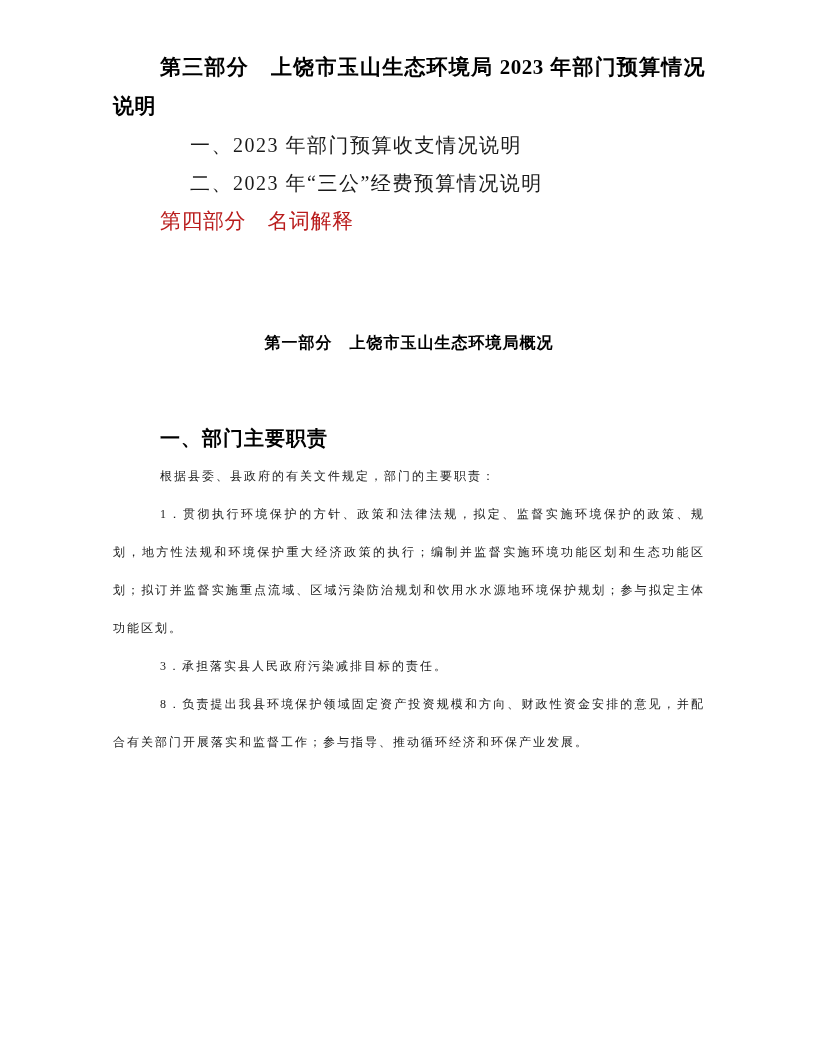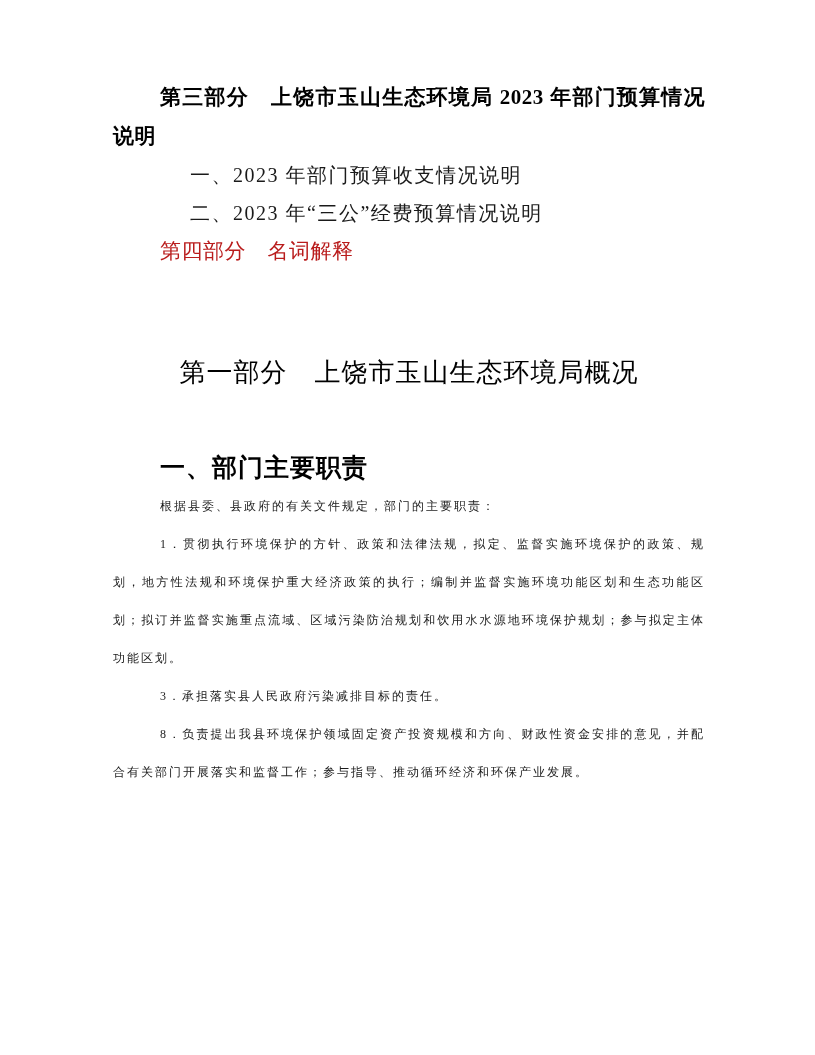--- a/index.html
+++ b/index.html
@@ -7,21 +7,21 @@
     width: 815px;
     height: 1055px;
     background: #ffffff;
     overflow: hidden;
     font-family: "Liberation Serif", "DejaVu Serif", serif;
     color: #1a1a1a;
   }
   .page {
     width: 815px;
     height: 1012px;
-    padding: 78px 110px 40px 113px;
+    padding: 48px 110px 40px 113px;
   }
   
   .toc-part3 {
     font-weight: bold;
     color: #000000;
     font-size: 21px;
     line-height: 39px;
     letter-spacing: 0.5px;
     text-indent: 47px;
     text-align: justify;
@@ -36,30 +36,30 @@
     font-weight: normal;
     color: #b91c1c;
     font-size: 21px;
     line-height: 39px;
     letter-spacing: 0.5px;
     text-indent: 47px;
   }
   
   .part-heading {
     margin: 82px 0 56px 0;
-    font-size: 26px;
-    font-weight: normal;
+    font-size: 16px;
+    font-weight: bold;
     color: #000000;
     text-align: center;
     letter-spacing: 1px;
     line-height: 40px;
   }
   
   .section-heading {
-    font-size: 25px;
+    font-size: 20px;
     font-weight: bold;
     color: #000000;
     line-height: 38px;
     letter-spacing: 1px;
     text-indent: 47px;
   }
   
   .body-para {
     font-size: 12px;
     line-height: 38px;

